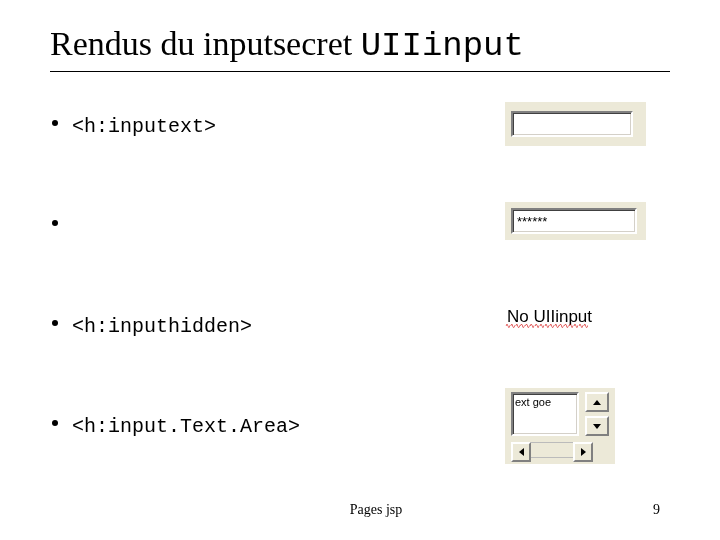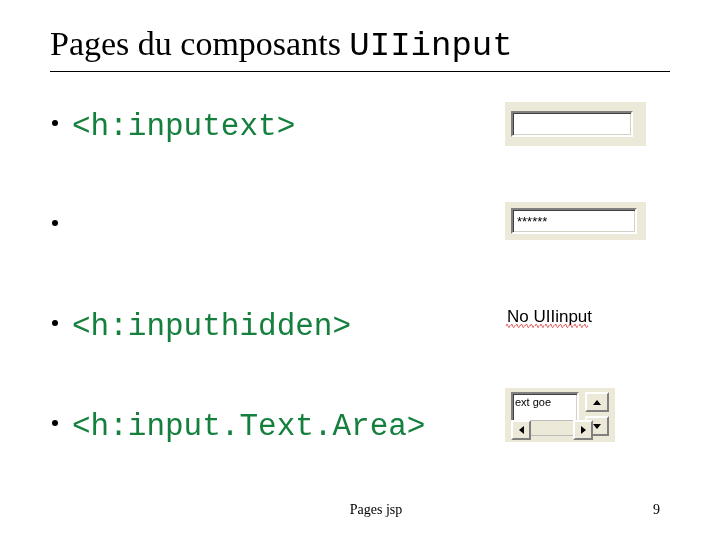--- a/index.html
+++ b/index.html
@@ -52,22 +52,22 @@
     position: absolute;
     left: 2px;
     top: 18px;
     width: 6px;
     height: 6px;
     background: #000;
     border-radius: 50%;
   }
   .bullet-text {
     font-family: "Courier New", Courier, monospace;
-    font-size: 31px;
-    color: #15803d;
+    font-size: 20px;
+    color: #000000;
   }
   .render-col {
     position: absolute;
     left: 455px;
     top: 0;
   }
 
   
   .classic-bg { background: #ece9d8; }
   .sunken {
@@ -118,21 +118,21 @@
     font-family: Arial, sans-serif;
     font-size: 7px;
     letter-spacing: -1px;
     color: #d00000;
     white-space: nowrap;
     overflow: hidden;
     width: 100px;
   }
 
   .textarea-wrap {
-    width: 110px; height: 54px;
+    width: 110px; height: 76px;
     position: relative;
   }
   .textarea-inner {
     position:absolute; left:6px; top:4px; width:60px; height:36px;
     font-family: Arial, sans-serif; font-size:11px;
     padding:2px 2px; overflow:hidden;
   }
   .vscroll-track {
     position:absolute; right:10px; top:4px; width:20px; height:36px;
   }
@@ -175,21 +175,21 @@
     right: 60px;
     font-size: 14px;
   }
 </style>
 </head>
 <body>
 
 <div class="slide">
 
   <h1 class="title">
-    <span>Pages du composants </span><span class="mono">UIIinput</span>
+    <span>Rendus du inputsecret </span><span class="mono">UIIinput</span>
   </h1>
   <div class="underline"></div>
 
   <ul class="bullets">
 
     <li>
       <span class="bullet-dot"></span>
       <span class="bullet-text">&lt;h:inputext&gt;</span>
       <div class="render-col">
         <div class="classic-bg inputtext-wrap">

